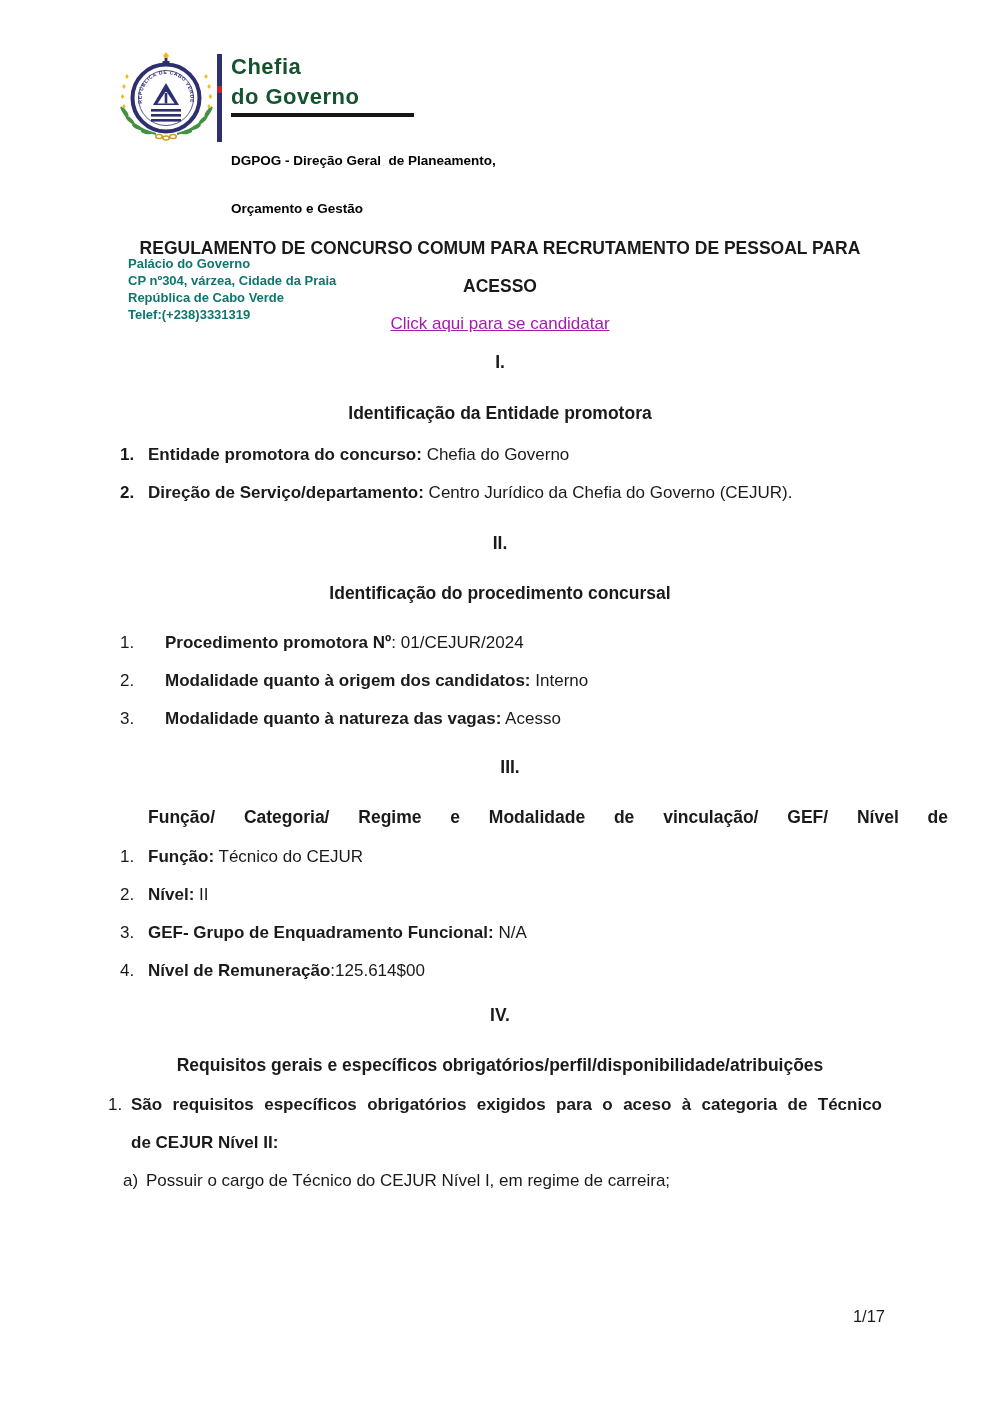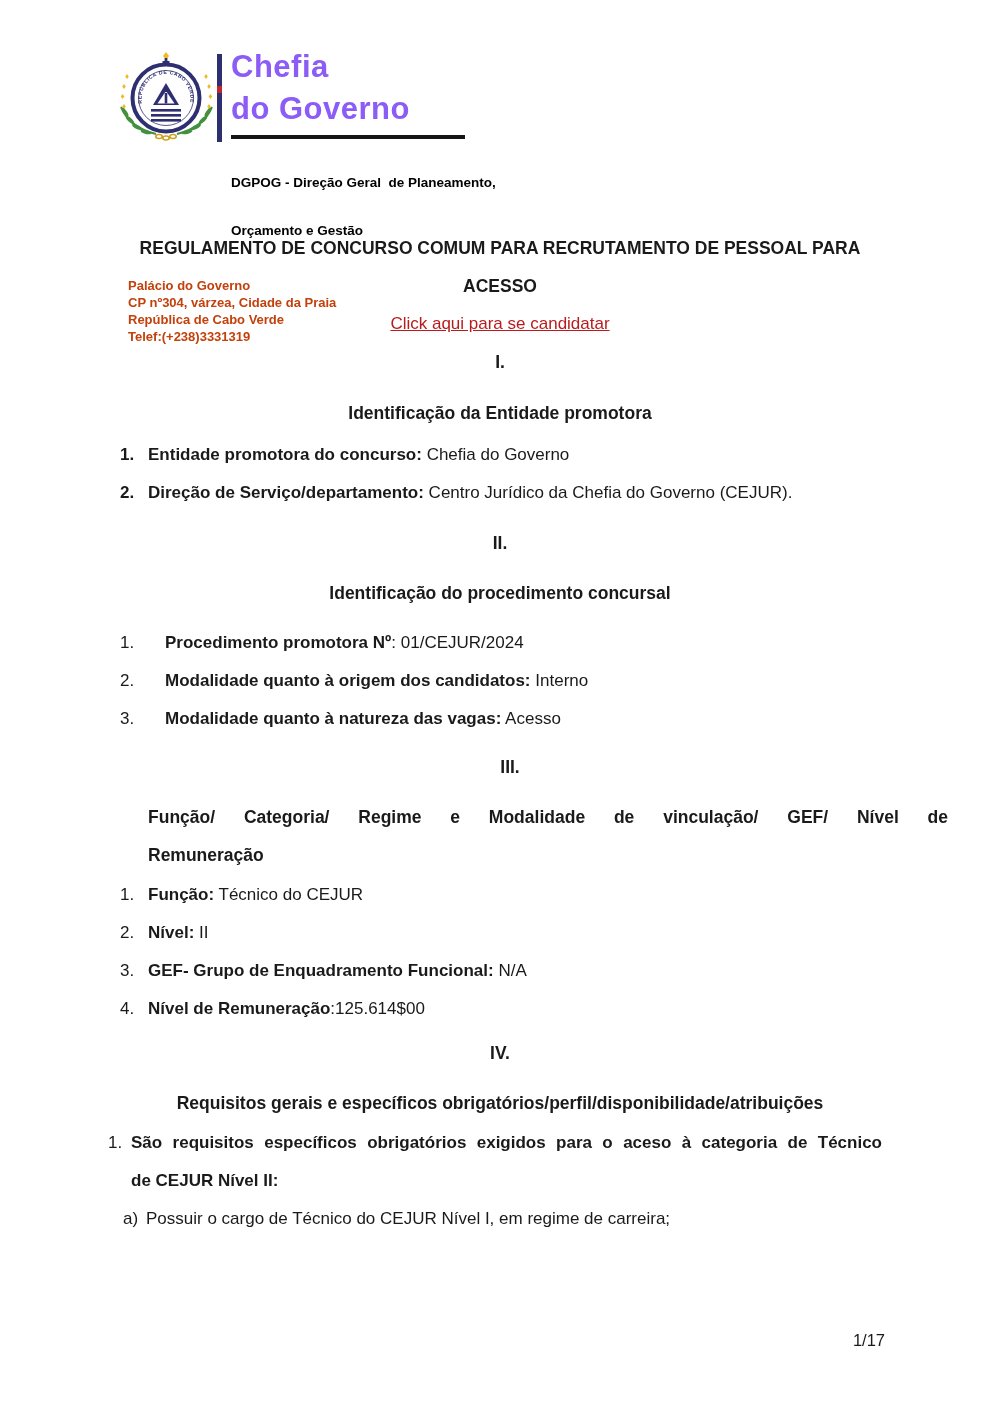--- a/index.html
+++ b/index.html
@@ -14,53 +14,53 @@
   
   .letterhead{position:absolute;top:52px;left:118px;}
   .logo-row{display:flex;align-items:flex-start;}
   .emblem{flex:0 0 auto;}
   .logo-divider{
     flex:0 0 auto;width:5px;height:88px;margin:2px 0 0 2px;
     background:linear-gradient(#2d2f70 0 36%, #c0272d 36% 44%, #2d2f70 44% 100%);
   }
   .org-block{margin:0 0 0 9px;}
   .org-name{
-    font-weight:700;font-size:31px;line-height:30px;letter-spacing:0.5px;
-    color:#8b5cf6;white-space:nowrap;
-  }
-  .org-underline{display:inline-block;border-bottom:4px solid #161616;padding:0 55px 11px 0;margin-top:12px;}
+    font-weight:700;font-size:22px;line-height:30px;letter-spacing:0.5px;
+    color:#14532d;white-space:nowrap;
+  }
+  .org-underline{display:inline-block;border-bottom:4px solid #161616;padding:0 55px 1px 0;}
   .dept{
     margin-top:4px;font-weight:700;font-size:13.5px;line-height:16px;
     color:#000000;white-space:pre-wrap;
   }
   .address{
-    margin:6px 0 0 10px;font-weight:700;font-size:13px;line-height:17px;color:#c2410c;
+    margin:6px 0 0 10px;font-weight:700;font-size:13px;line-height:17px;color:#0f766e;
   }
   
   .content{position:absolute;top:229px;left:0;right:0;font-size:17px;line-height:38px;}
   .center{ text-align:center;padding:0 92px; }
   .bold{ font-weight:700; }
   .doc-title{margin:0;font-size:17.5px;font-weight:700;}
-  .apply-link{color:#b91c1c;text-decoration:underline;cursor:pointer;}
+  .apply-link{color:#a21caf;text-decoration:underline;cursor:pointer;}
   .sec-numeral{font-weight:700;font-size:17.5px;}
   .sec-heading{font-weight:700;font-size:17.5px;}
   .li{display:flex;padding-left:120px;padding-right:118px;}
   .li .marker{flex:0 0 28px;}
   .li.wide-gap .marker{flex:0 0 45px;}
   .li .li-text{flex:1 1 auto;}
   .li-s4{padding-left:108px;}
   .li-s4 .marker{flex:0 0 23px;}
   .li-sub{padding-left:123px;}
   .li-sub .marker{flex:0 0 23px;}
   .jheading{padding:0 52px 0 148px;font-weight:700;font-size:17.5px;}
   .jl{display:block;text-align:justify;text-align-last:justify;}
   .l2{display:block;text-align:left;}
   .mt2{margin-top:2px;}.mt4{margin-top:4px;}.mt6{margin-top:6px;}
   .mt10{margin-top:10px;margin-left:20px;}.mt12{margin-top:12px;}.mt13{margin-top:13px;}
-  .page-number{position:absolute;right:115px;bottom:64px;font-size:16.5px;color:#1a1a1a;}
+  .page-number{position:absolute;right:115px;bottom:88px;font-size:16.5px;color:#1a1a1a;}
 </style>
 </head>
 <body>
 
 <div class="page">
 
   <div class="letterhead">
     <div class="logo-row">
       <svg class="emblem" width="97" height="92" viewBox="0 0 97 92" xmlns="http://www.w3.org/2000/svg">
 
@@ -182,21 +182,20 @@
       <div class="li-text"><span class="bold">Modalidade quanto à origem dos candidatos:</span><span> Interno</span></div>
     </div>
     <div class="li wide-gap">
       <span class="marker">3.</span>
       <div class="li-text"><span class="bold">Modalidade quanto à natureza das vagas:</span><span> Acesso</span></div>
     </div>
 
     <div class="sec-numeral center mt10">III.</div>
     <div class="jheading mt12">
       <span class="jl">Função/ Categoria/ Regime e Modalidade de vinculação/ GEF/ Nível de</span>
-      <span class="l2">Remuneração</span>
     </div>
 
     <div class="li mt2">
       <span class="marker">1.</span>
       <div class="li-text"><span class="bold">Função:</span><span> Técnico do CEJUR</span></div>
     </div>
     <div class="li">
       <span class="marker">2.</span>
       <div class="li-text"><span class="bold">Nível:</span><span> II</span></div>
     </div>

